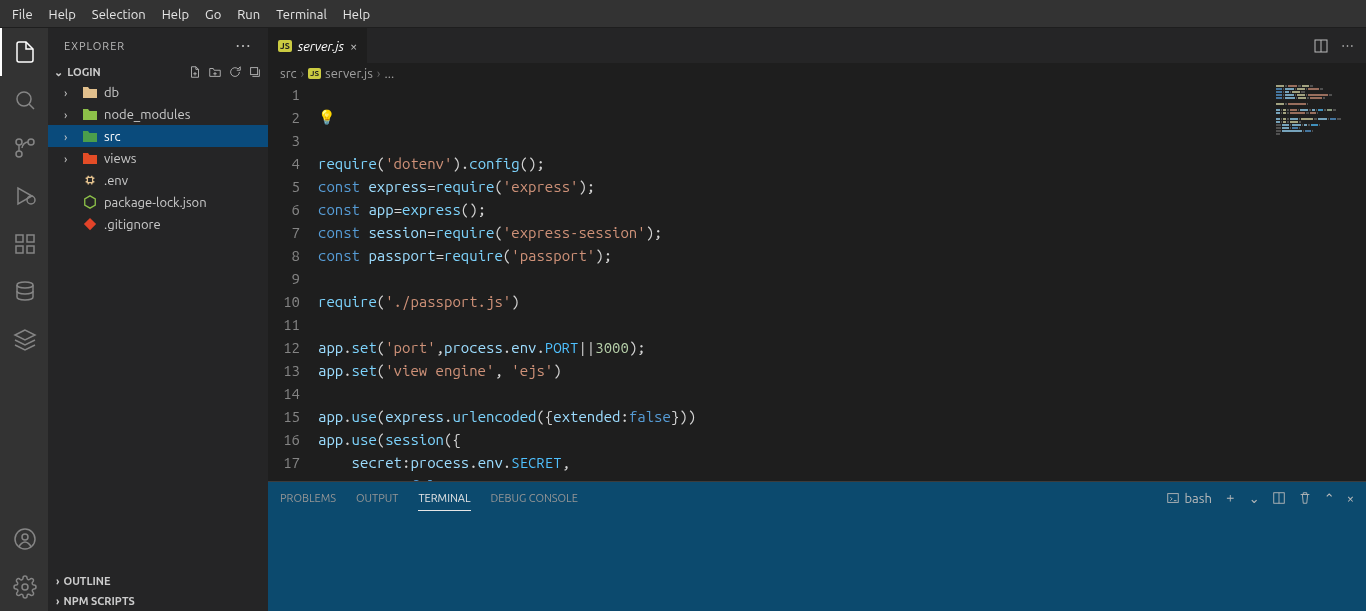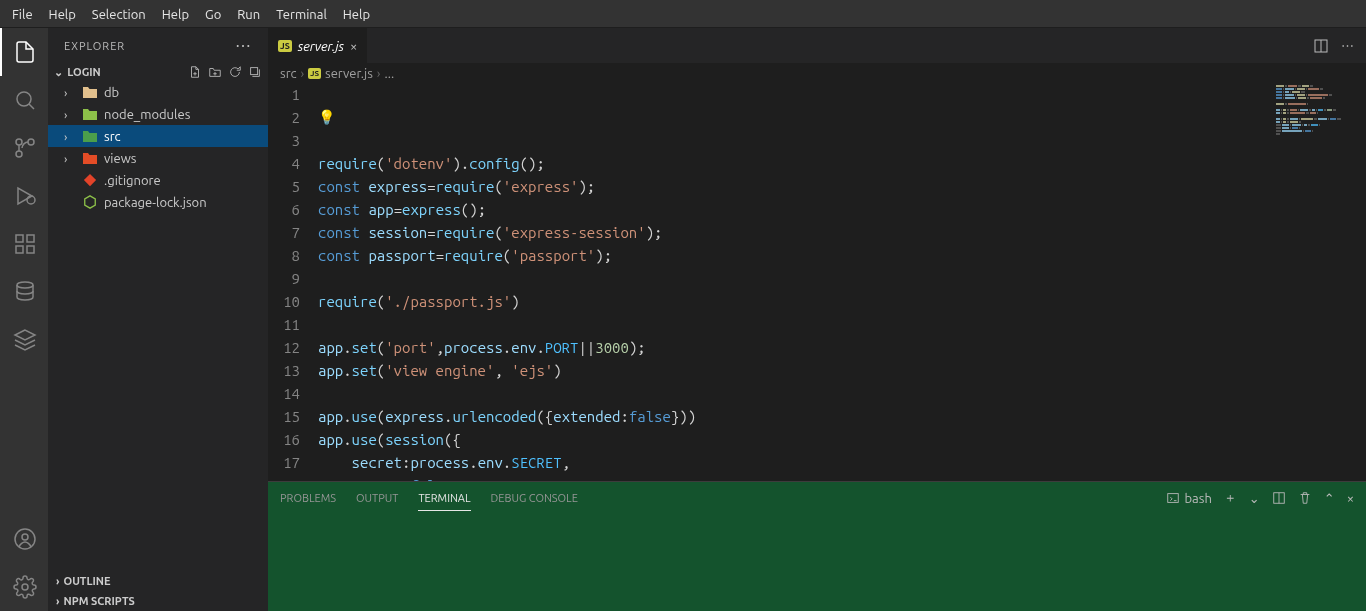--- a/index.html
+++ b/index.html
@@ -177,21 +177,21 @@
 .c-keyword { color: #569cd6; }
 .c-var { color: #9cdcfe; }
 .c-func { color: #7dd3fc; }
 .c-string { color: #ce9178; }
 .c-num { color: #b5cea8; }
 .c-const { color: #4fc1ff; }
 .c-prop { color: #9cdcfe; }
 .c-plain { color: #d4d4d4; }
 .panel {
   height: 130px;
-  background: #14532d;
+  background: #0c4a6e;
   border-top: 1px solid #3c3c3c;
   display: flex;
   flex-direction: column;
 }
 .panel-tabs {
   height: 32px;
   display: flex;
   align-items: center;
   padding: 0 12px;
   gap: 20px;
@@ -364,34 +364,44 @@
           <span class="icon">
             <svg width="16" height="14" viewBox="0 0 16 14">
               <path d="M1 2h5l1.5 2H15v9H1z" fill="#e34c26"></path>
             </svg>
           </span>
           <span>views</span>
         </div>
         <div class="tree-item">
           <span class="chevron"></span>
           <span class="icon">
-            <svg width="14" height="14" viewBox="0 0 16 16" fill="#e24329">
-              <path d="M8 1l7 7-7 7-7-7z"></path>
-            </svg>
-          </span>
-          <span>.gitignore</span>
+            <svg width="14" height="14" viewBox="0 0 16 16" fill="none" stroke="#e2c08d" stroke-width="1.5">
+              <path d="M6 3v2M10 3v2M6 11v2M10 11v2M3 6h2M3 10h2M11 6h2M11 10h2"></path>
+              <rect x="5" y="5" width="6" height="6"></rect>
+            </svg>
+          </span>
+          <span>.env</span>
         </div>
         <div class="tree-item">
           <span class="chevron"></span>
           <span class="icon">
             <svg width="14" height="14" viewBox="0 0 16 16" fill="none" stroke="#8dc149" stroke-width="1.5">
               <path d="M8 1l6 3.5v7L8 15l-6-3.5v-7z"></path>
             </svg>
           </span>
           <span>package-lock.json</span>
+        </div>
+        <div class="tree-item">
+          <span class="chevron"></span>
+          <span class="icon">
+            <svg width="14" height="14" viewBox="0 0 16 16" fill="#e24329">
+              <path d="M8 1l7 7-7 7-7-7z"></path>
+            </svg>
+          </span>
+          <span>.gitignore</span>
         </div>
       </div>
     <div class="collapsed-section">
       <span>›</span>
       <span>OUTLINE</span>
     </div>
     <div class="collapsed-section">
       <span>›</span>
       <span>NPM SCRIPTS</span>
     </div>

